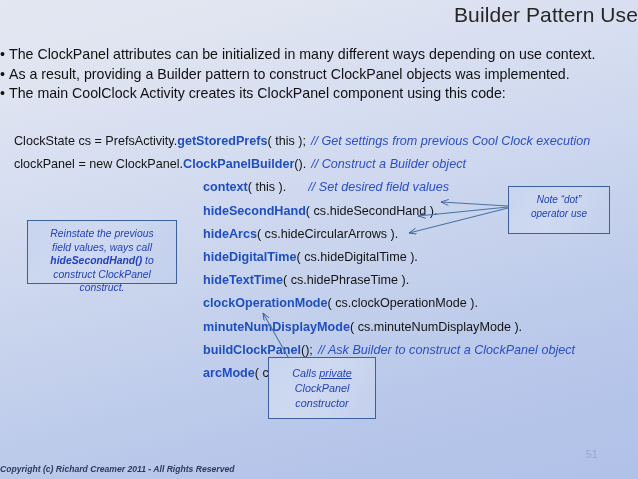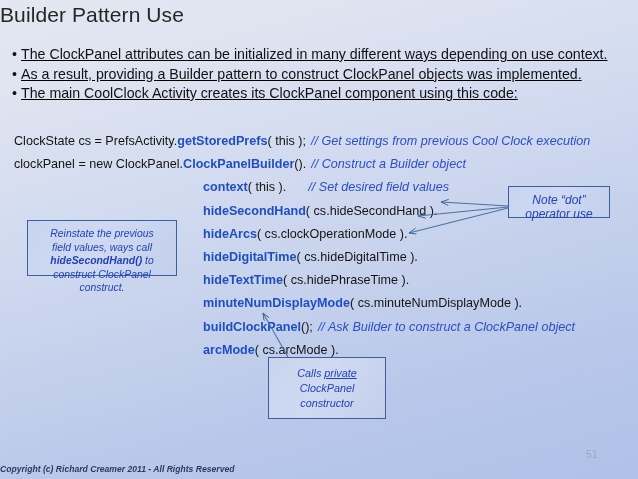--- a/index.html
+++ b/index.html
@@ -20,33 +20,32 @@
     background: linear-gradient(165deg, #e3e7f2 0%, #dfe4f0 14%, #d4dcf0 34%, #c5d1ec 58%, #b8c7ea 78%, #b0c1e8 100%);
     overflow: hidden;
   }
 
   
   #title {
     position: absolute;
     top: 3px;
     left: 0;
     width: 638px;
-    text-align: left;
+    text-align: right;
     font-size: 21px;
     color: #262626;
     letter-spacing: 0.1px;
   }
 
   
   #bullets {
     position: absolute;
     top: 45px;
-    left: 12px;
+    left: 0;
     width: 620px;
-    text-decoration: underline;
   }
   .bullet {
     font-size: 14.2px;
     color: #111111;
     line-height: 19.5px;
     white-space: nowrap;
   }
   .bullet .dot {
     display: inline-block;
     width: 9px;
@@ -84,39 +83,39 @@
     background: linear-gradient(120deg, #c8d4ee 0%, #cfd9f1 45%, #c3d0ec 100%);
     color: #2242b8;
     font-style: italic;
     text-align: center;
     box-sizing: border-box;
   }
   #callout-reinstate {
     left: 27px;
     top: 220px;
     width: 150px;
-    height: 56px;
+    height: 64px;
     font-size: 10.4px;
     line-height: 13.6px;
     padding-top: 6px;
   }
   #callout-reinstate b { font-weight: bold; }
   #callout-note {
     left: 508px;
     top: 186px;
     width: 102px;
-    height: 32px;
-    font-size: 12px;
+    height: 48px;
+    font-size: 10px;
     line-height: 14px;
     padding-top: 6px;
   }
   #callout-calls {
     left: 268px;
     top: 357px;
-    width: 118px;
+    width: 108px;
     height: 62px;
     font-size: 10.8px;
     line-height: 15px;
     padding-top: 8px;
   }
   #callout-calls .u { text-decoration: underline; }
 
   
   #arrows {
     position: absolute;
@@ -162,26 +161,27 @@
   <div id="code">
 
     <div class="cl"><span>ClockState cs = PrefsActivity.</span><span class="m">getStoredPrefs</span><span>( this );</span><span class="gap1"></span><span class="cm">// Get settings from previous Cool Clock execution</span></div>
 
     <div class="cl"><span>clockPanel = new ClockPanel.</span><span class="m">ClockPanelBuilder</span><span>().</span><span class="gap1"></span><span class="cm">// Construct a Builder object</span></div>
 
     <div class="cl"><span class="ind"></span><span class="m">context</span><span>( this ).</span><span class="gap2"></span><span class="cm">// Set desired field values</span></div>
 
     <div class="cl"><span class="ind"></span><span class="m">hideSecondHand</span><span>( cs.hideSecondHand ).</span></div>
 
-    <div class="cl"><span class="ind"></span><span class="m">hideArcs</span><span>( cs.clockOperationMode ).</span></div>
+    <div class="cl"><span class="ind"></span><span class="m">hideArcs</span><span>( cs.hideCircularArrows ).</span></div>
 
     <div class="cl"><span class="ind"></span><span class="m">hideDigitalTime</span><span>( cs.hideDigitalTime ).</span></div>
 
     <div class="cl"><span class="ind"></span><span class="m">hideTextTime</span><span>( cs.hidePhraseTime ).</span></div>
 
+    <div class="cl"><span class="ind"></span><span class="m">clockOperationMode</span><span>( cs.clockOperationMode ).</span></div>
 
     <div class="cl"><span class="ind"></span><span class="m">minuteNumDisplayMode</span><span>( cs.minuteNumDisplayMode ).</span></div>
 
     <div class="cl"><span class="ind"></span><span class="m">buildClockPanel</span><span>();</span><span class="gap1"></span><span class="cm">// Ask Builder to construct a ClockPanel object</span></div>
 
     <div class="cl"><span class="ind"></span><span class="m">arcMode</span><span>( cs.arcMode ).</span></div>
 
   </div>
 
   <svg id="arrows" viewBox="0 0 638 479">

